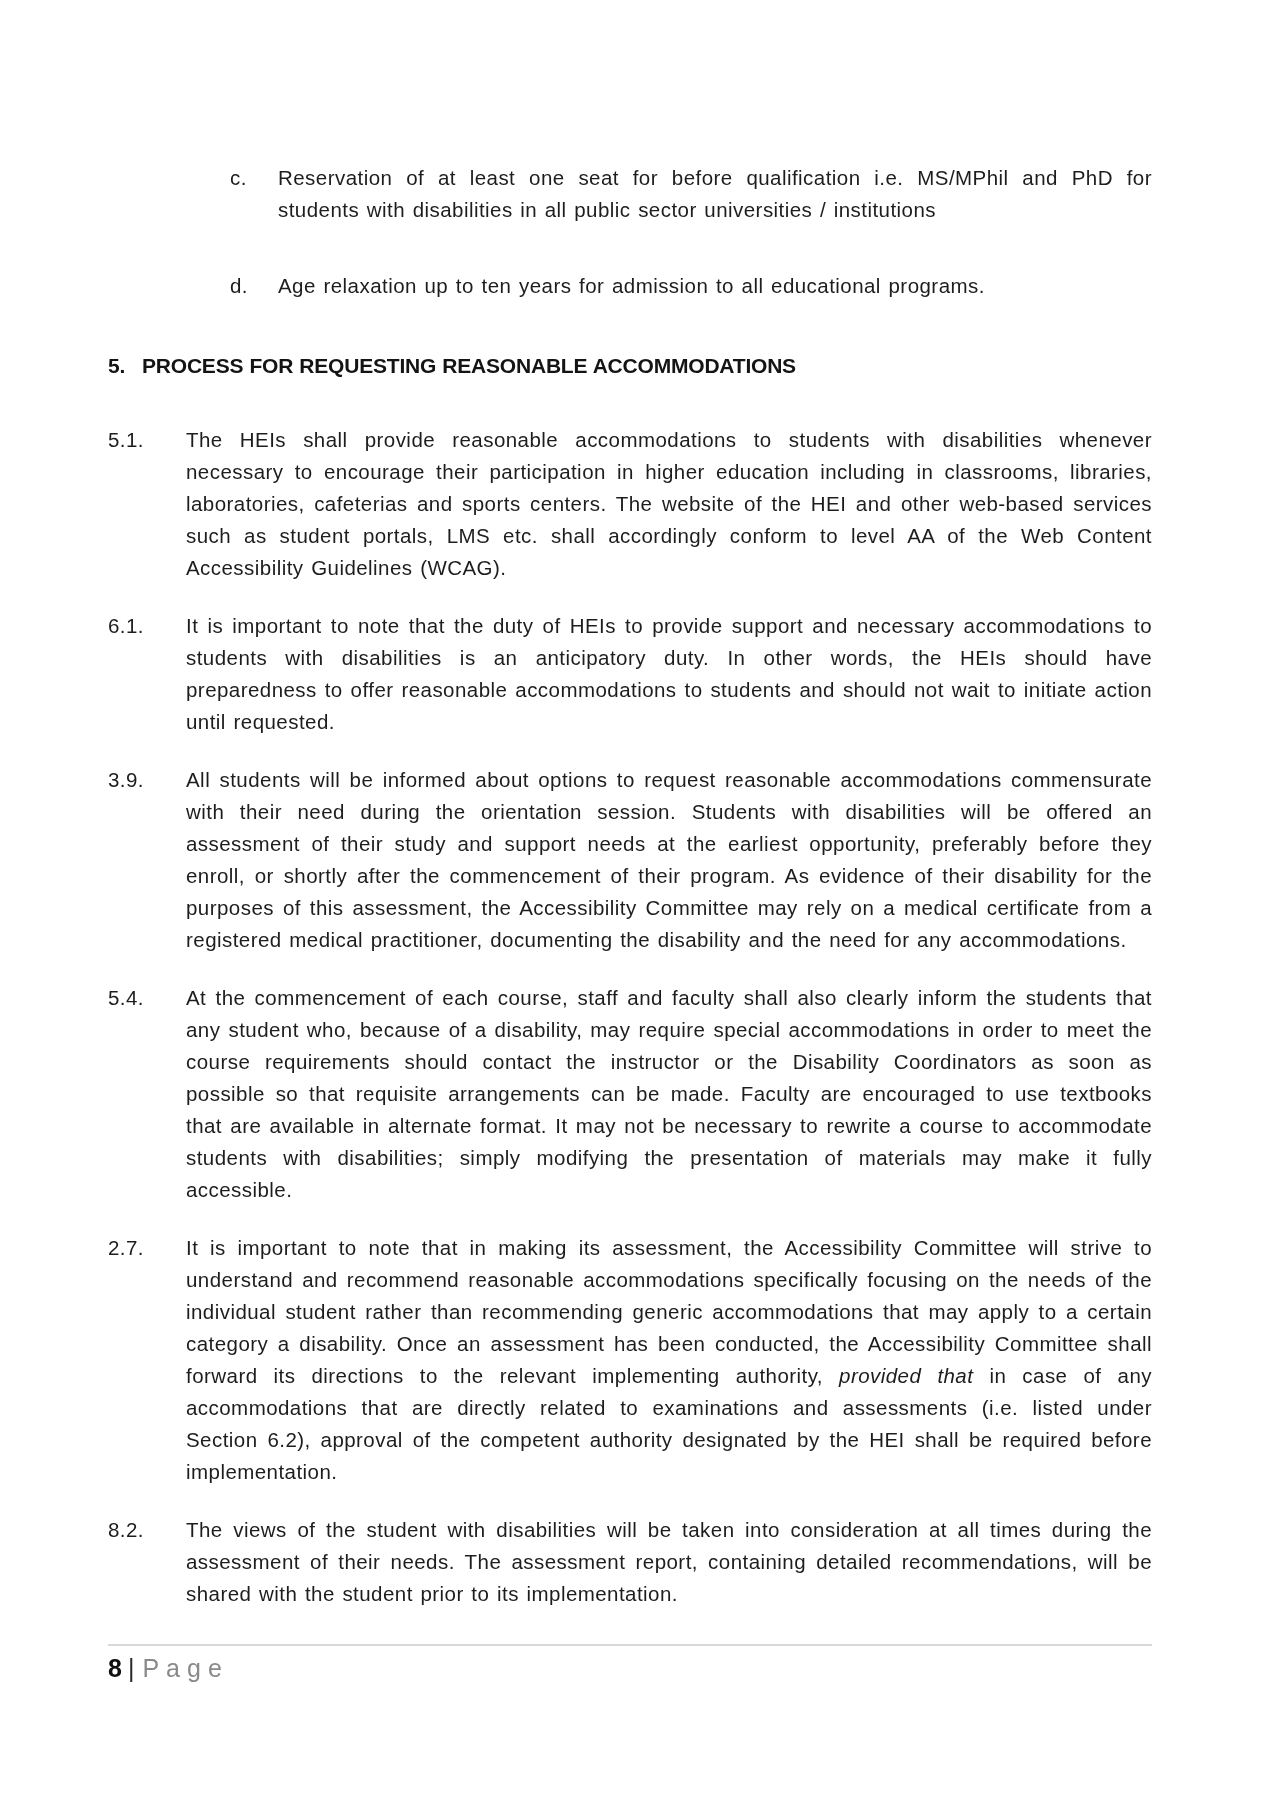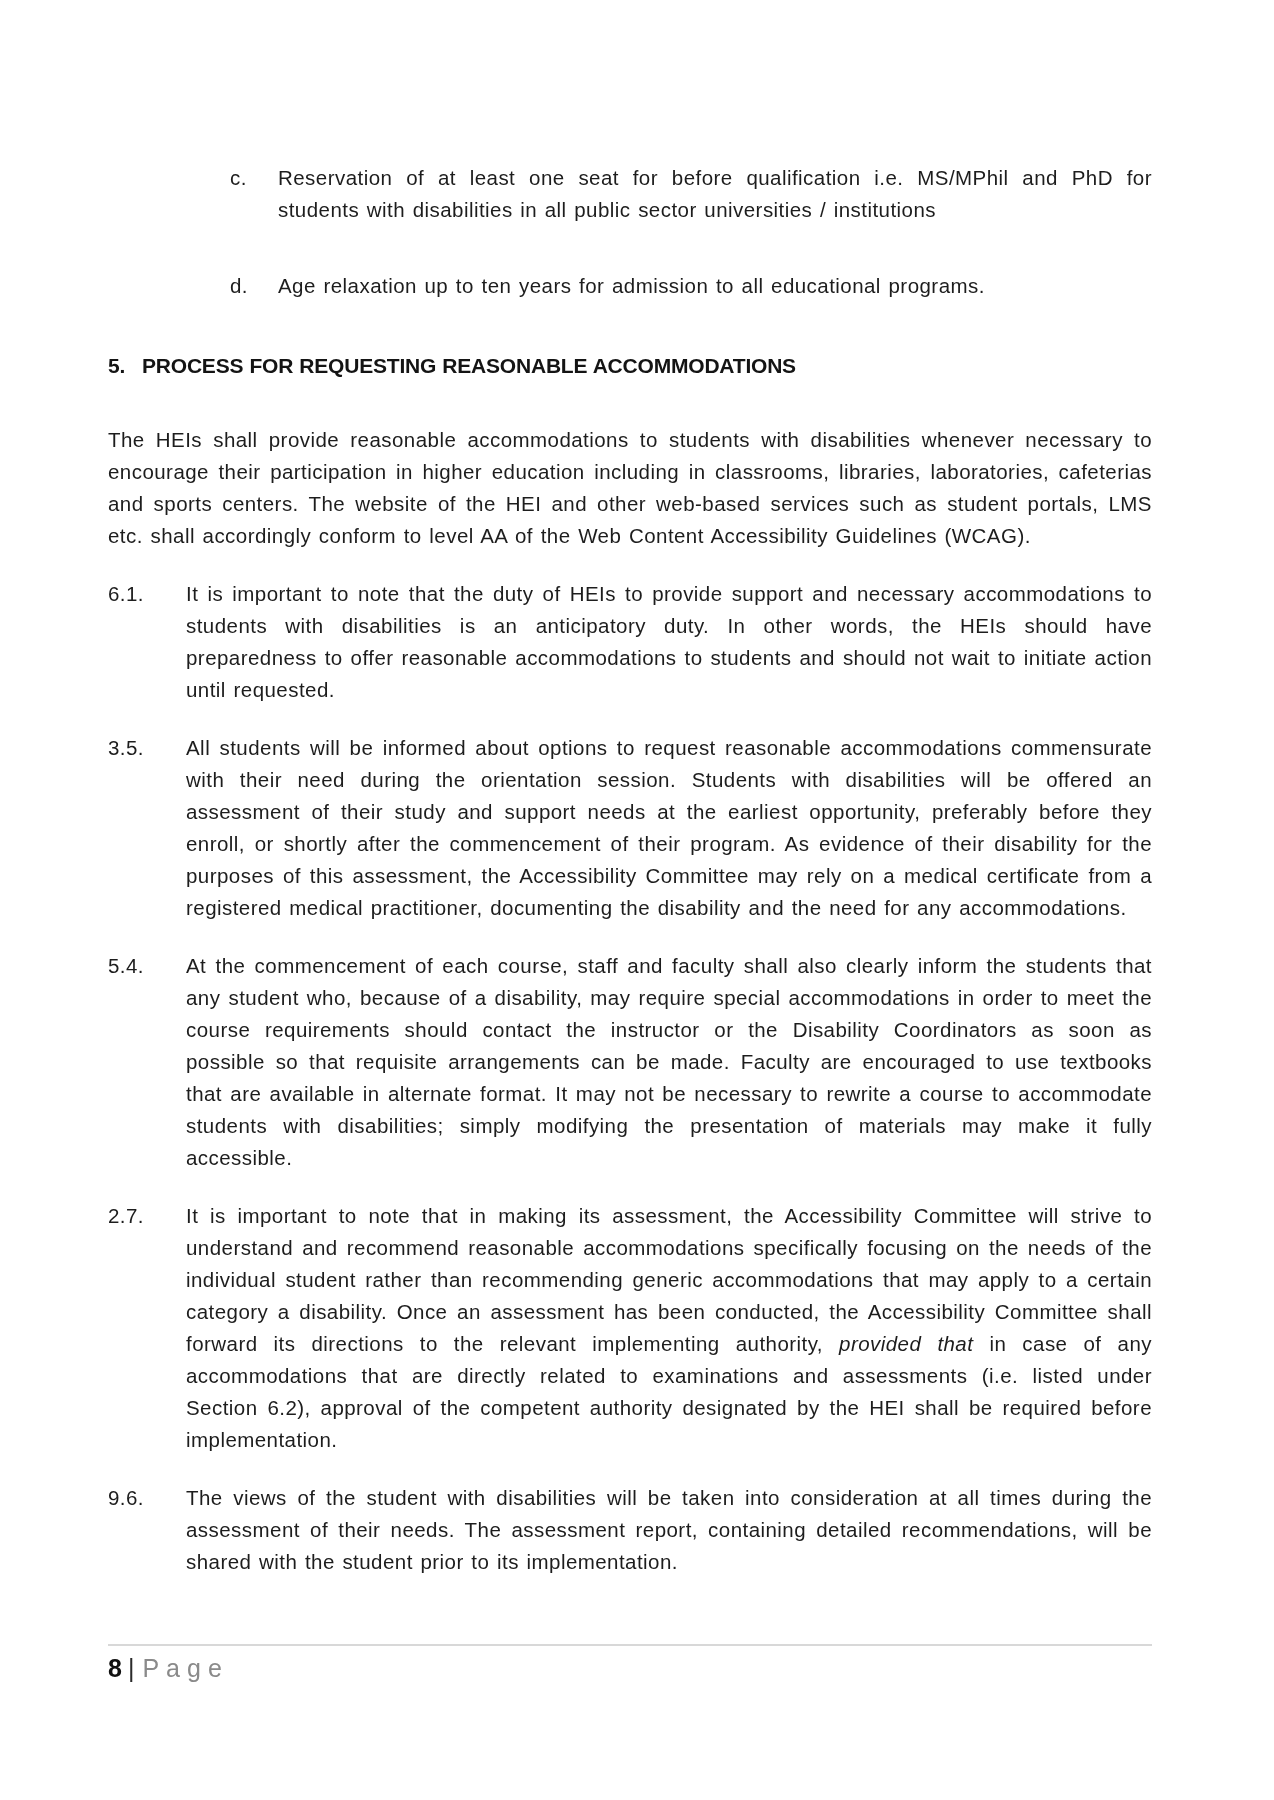--- a/index.html
+++ b/index.html
@@ -79,45 +79,46 @@
     <span class="marker">d.</span>
     <span class="item-text">Age relaxation up to ten years for admission to all educational programs.</span>
   </div>
 
   <h2 class="section-heading">
     <span class="num">5.</span>
     <span class="title">PROCESS FOR REQUESTING REASONABLE ACCOMMODATIONS</span>
   </h2>
 
   <div class="para">
+    <span class="num">5.1.</span>
     <span class="body">The HEIs shall provide reasonable accommodations to students with disabilities whenever necessary to encourage their participation in higher education including in classrooms, libraries, laboratories, cafeterias and sports centers. The website of the HEI and other web-based services such as student portals, LMS etc. shall accordingly conform to level AA of the Web Content Accessibility Guidelines (WCAG).</span>
   </div>
 
   <div class="para">
     <span class="num">6.1.</span>
     <span class="body">It is important to note that the duty of HEIs to provide support and necessary accommodations to students with disabilities is an anticipatory duty. In other words, the HEIs should have preparedness to offer reasonable accommodations to students and should not wait to initiate action until requested.</span>
   </div>
 
   <div class="para">
-    <span class="num">3.5.</span>
+    <span class="num">3.9.</span>
     <span class="body">All students will be informed about options to request reasonable accommodations commensurate with their need during the orientation session. Students with disabilities will be offered an assessment of their study and support needs at the earliest opportunity, preferably before they enroll, or shortly after the commencement of their program. As evidence of their disability for the purposes of this assessment, the Accessibility Committee may rely on a medical certificate from a registered medical practitioner, documenting the disability and the need for any accommodations.</span>
   </div>
 
   <div class="para">
     <span class="num">5.4.</span>
     <span class="body">At the commencement of each course, staff and faculty shall also clearly inform the students that any student who, because of a disability, may require special accommodations in order to meet the course requirements should contact the instructor or the Disability Coordinators as soon as possible so that requisite arrangements can be made. Faculty are encouraged to use textbooks that are available in alternate format. It may not be necessary to rewrite a course to accommodate students with disabilities; simply modifying the presentation of materials may make it fully accessible.</span>
   </div>
 
   <div class="para">
     <span class="num">2.7.</span>
     <span class="body"><span>It is important to note that in making its assessment, the Accessibility Committee will strive to understand and recommend reasonable accommodations specifically focusing on the needs of the individual student rather than recommending generic accommodations that may apply to a certain category a disability. Once an assessment has been conducted, the Accessibility Committee shall forward its directions to the relevant implementing authority, </span><span class="it">provided that</span><span> in case of any accommodations that are directly related to examinations and assessments (i.e. listed under Section 6.2), approval of the competent authority designated by the HEI shall be required before implementation.</span></span>
   </div>
 
   <div class="para">
-    <span class="num">9.6.</span>
+    <span class="num">8.2.</span>
     <span class="body">The views of the student with disabilities will be taken into consideration at all times during the assessment of their needs. The assessment report, containing detailed recommendations, will be shared with the student prior to its implementation.</span>
   </div>
 
   <div class="footer">
     <div class="footer-rule"></div>
     <div class="footer-text">
       <span class="page-num">8</span><span class="sep">|</span><span class="page-label">Page</span>
     </div>
   </div>
 

